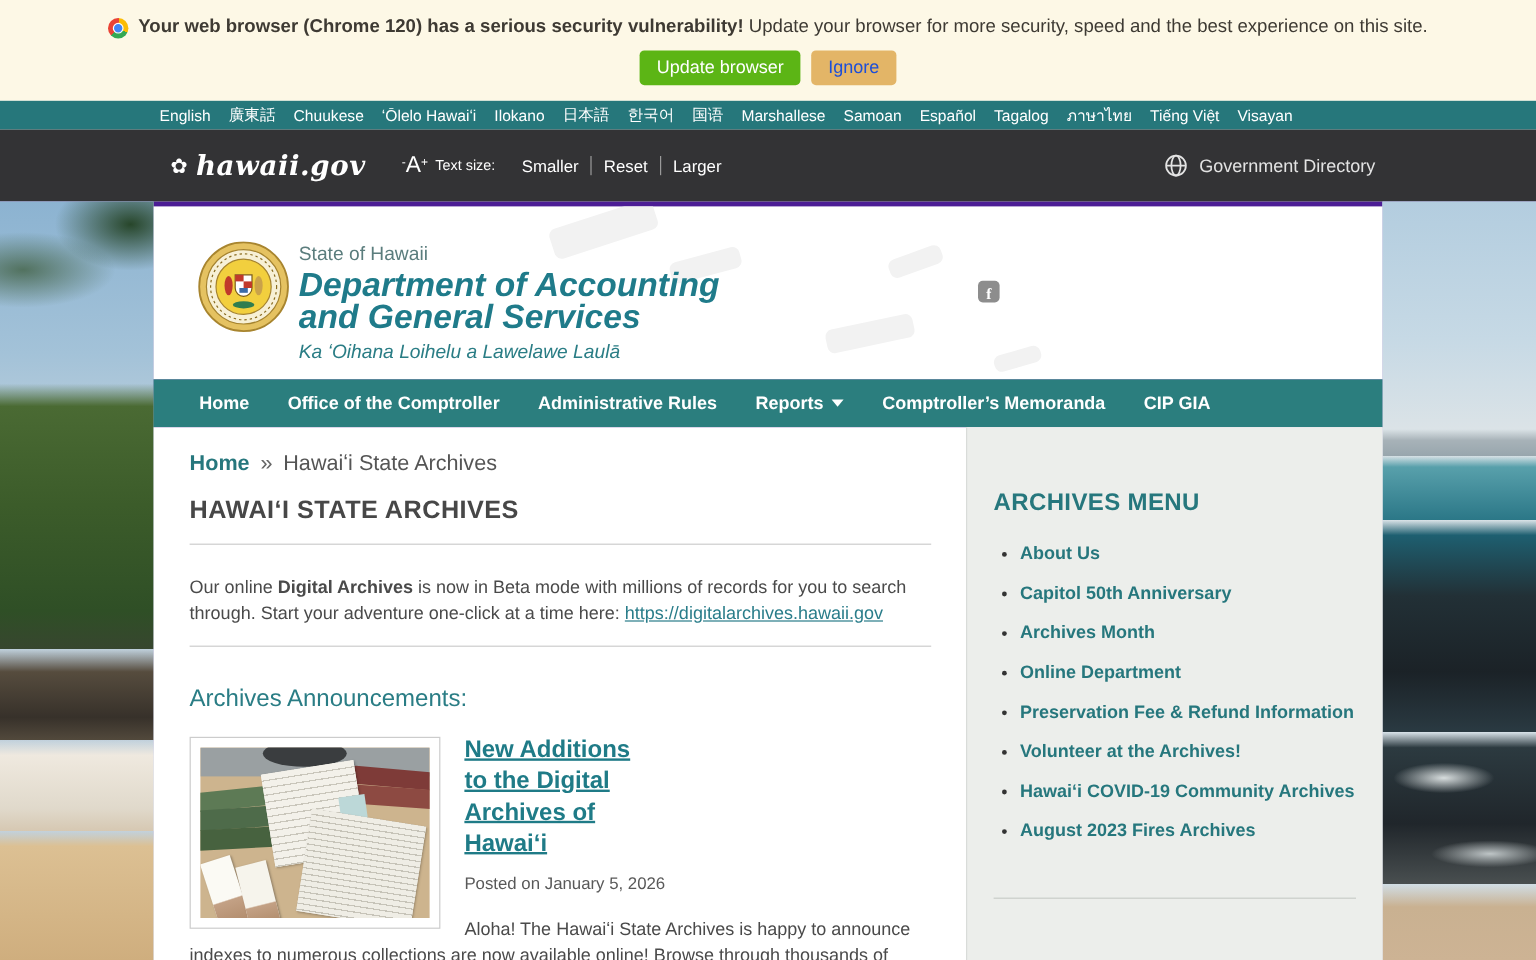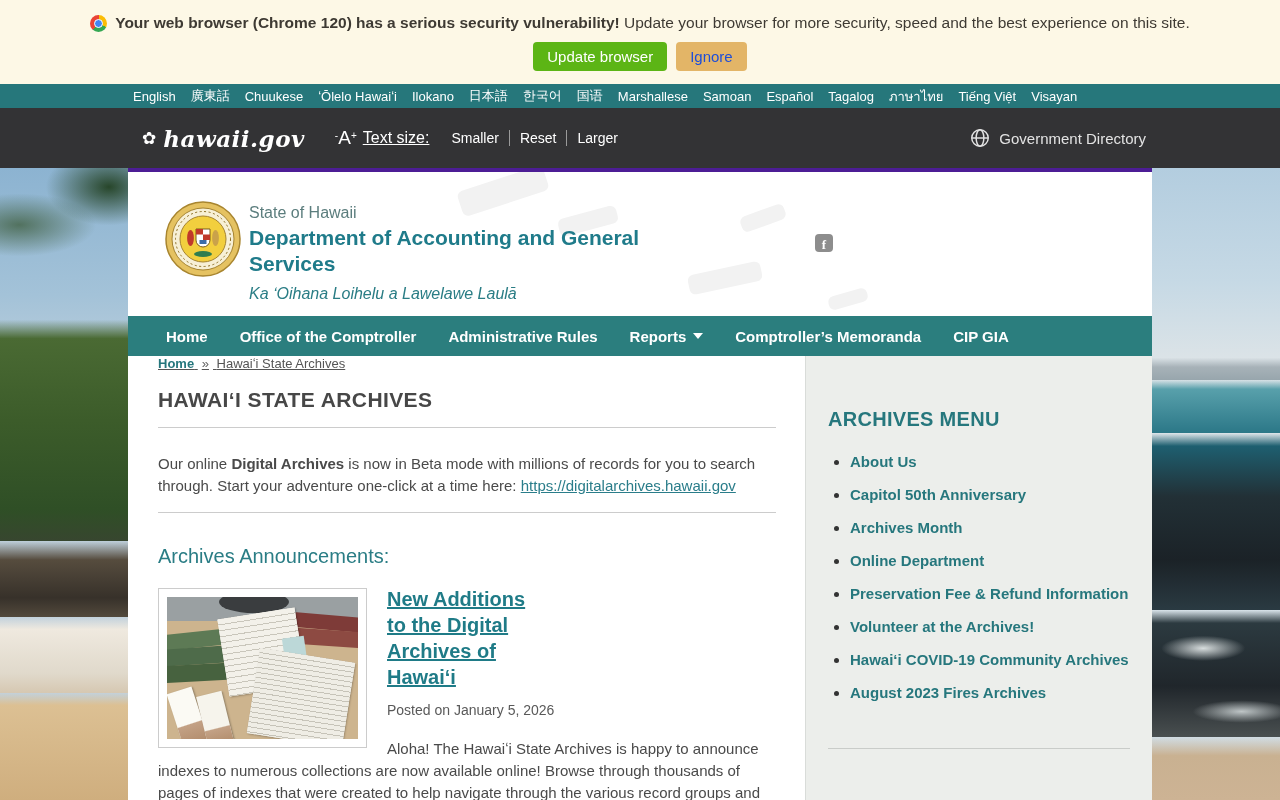--- a/index.html
+++ b/index.html
@@ -25,21 +25,21 @@
   
   .utility-bar { height:60px; background:#333335; }
   .utility-bar .inner { width:1024px; margin:0 auto; height:100%; display:flex; align-items:center; padding-left:14px; }
   .logo { display:flex; align-items:center; gap:7px; color:#fff; }
   .hibiscus { font-size:17px; line-height:1; }
   .logo-text { font-family:"DejaVu Serif", serif; font-style:italic; font-weight:700; font-size:23px; letter-spacing:.5px; }
   .textsize { display:flex; align-items:center; margin-left:30px; color:#fff; }
   .ts-icon { font-size:12px; margin-right:6px; }
   .ts-icon .big-a { font-size:19px; font-weight:400; }
   .ts-icon sup { font-size:10px; }
-  .ts-label { font-size:16px; margin-right:12px;text-decoration:underline; }
+  .ts-label { font-size:12px; margin-right:12px; }
   .ts-links { display:flex; align-items:center; font-size:14px; }
   .ts-links a { color:#fff; text-decoration:none; padding:0 10px; }
   .ts-links a + a { border-left:1px solid #9a9a9a; }
   .gov-dir { margin-left:auto; display:flex; align-items:center; gap:8px; color:#e3e3e3; font-size:15px; margin-right:6px; }
   .globe-icon svg { display:block; }
 
   
   .bg-area { position:relative; height:632px; background:#4c1d95; }
   .bg-strip { position:absolute; top:0; bottom:0; }
   .bg-left { left:0; width:128px; background-color:#bccfdc;
@@ -68,38 +68,38 @@
   .site-header { position:relative; height:144px; background:#fff; overflow:hidden; }
   .wm { position:absolute; background:#f2f2f2; border-radius:6px; }
   .wm1 { width:90px; height:26px; left:330px; top:6px; transform:rotate(-18deg); }
   .wm2 { width:60px; height:18px; left:430px; top:40px; transform:rotate(-15deg); }
   .wm3 { width:46px; height:16px; left:612px; top:38px; transform:rotate(-20deg); }
   .wm4 { width:74px; height:20px; left:560px; top:96px; transform:rotate(-12deg); }
   .wm5 { width:40px; height:14px; left:700px; top:120px; transform:rotate(-16deg); }
   .seal { position:absolute; left:37px; top:29px; }
   .agency { position:absolute; left:121px; top:32px; }
   .agency-super { font-size:16px; color:#5b7d7d; }
-  .agency-name { font-size:21px; font-weight:700; color:#1f7b8a; line-height:26px; margin-top:3px; width:400px; }
+  .agency-name { font-size:28px; font-weight:700; color:#1f7b8a; line-height:26px; margin-top:3px; width:400px;font-style:italic; }
   .agency-tagline { font-style:italic; font-size:16px; color:#2a7d85; margin-top:8px; }
   .search-area { position:absolute; right:39px; top:15px; display:flex; }
   .search-input { width:220px; height:32px; border:1px solid #999; border-right:none; padding:0 10px; font-size:15px; font-family:inherit; color:#444; }
   .search-input::placeholder { color:#555; }
   .search-btn { width:82px; height:34px; background:#2b7f80; border:none; cursor:pointer; display:flex; align-items:center; justify-content:center; }
   .fb-icon { position:absolute; left:687px; top:62px; width:18px; height:18px; background:#8d8d8d; border-radius:4px;
     color:#fff; font-weight:700; font-size:13px; display:flex; align-items:flex-end; justify-content:center; line-height:15px; cursor:pointer; font-family:"Liberation Serif", serif; }
 
   
   .main-nav { height:40px; background:#2b7e7e; display:flex; align-items:center; padding-left:22px; }
   .main-nav a { color:#fff; font-size:15px; font-weight:700; text-decoration:none; padding:0 16px; display:flex; align-items:center; gap:7px; white-space:nowrap; }
   .caret { width:0; height:0; border-left:5px solid transparent; border-right:5px solid transparent; border-top:6px solid #fff; display:inline-block; }
 
   
   .content-row { display:flex; background:#fff; min-height:444px; align-items:stretch; }
   .main-col { width:677px; padding:0 29px 0 30px; }
-  .breadcrumb { font-size:13px; color:#555;text-decoration:underline; }
+  .breadcrumb { padding-top:20px; font-size:18px; color:#555; }
   .breadcrumb a { color:#26777d; font-weight:700; text-decoration:none; }
   .bc-sep { margin:0 4px; color:#666; }
   h1.page-title { margin-top:17px; font-size:21px; font-weight:700; color:#474747; letter-spacing:.4px; }
   .rule { border:none; border-top:1px solid #ccc; margin:15px 0 0 0; }
   .intro { margin-top:25px; font-size:15px; line-height:22px; color:#4a4a4a; }
   .intro a { color:#2a7d8a; }
   .section-heading { margin-top:32px; font-size:20px; font-weight:400; color:#2a7d85; }
   .post { margin-top:18px; font-size:15px; line-height:22px; }
   .post-thumb { float:left; width:209px; height:160px; background:#fff; border:1px solid #ccc; padding:8px; margin:2px 20px 8px 0; }
   .photo { position:relative; width:100%; height:100%; background:#cdb48e; overflow:hidden; }

